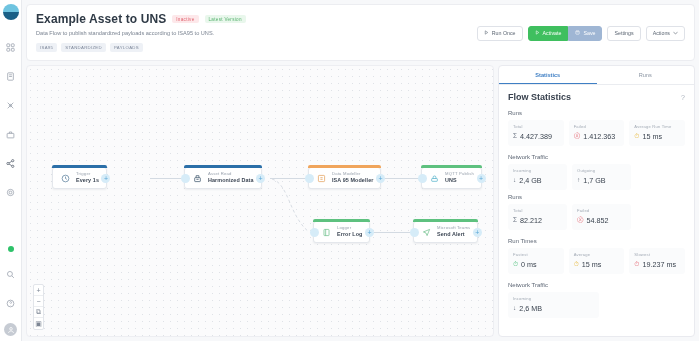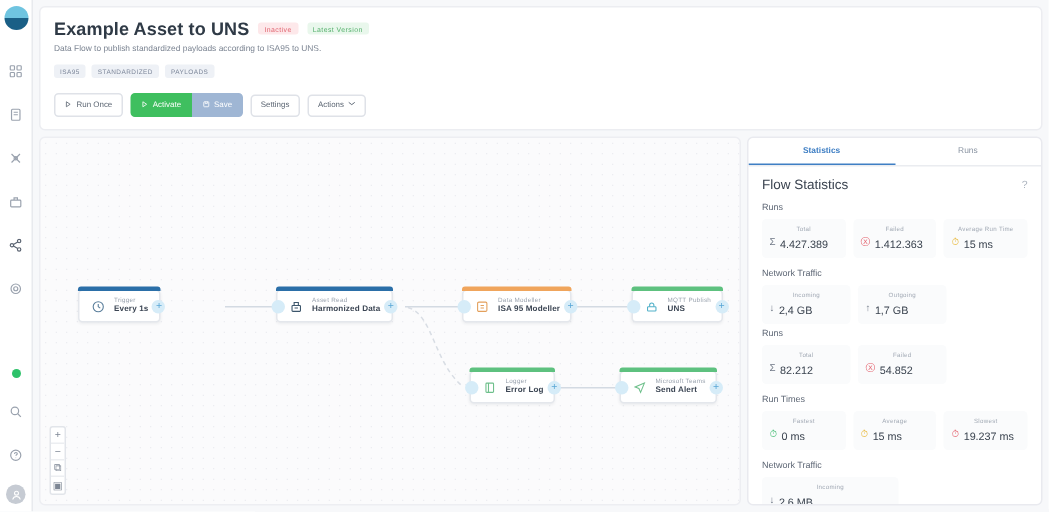--- a/index.html
+++ b/index.html
@@ -33,21 +33,21 @@
   .avatar { width: 13px; height: 13px; border-radius: 50%; background:#c6cbd3;
     display:flex; align-items:center; justify-content:center; color:#fff; }
 
   
   .main { flex: 1; display: flex; flex-direction: column; min-width: 0; }
 
   
   .header {
     background:#fff; margin: 4px 4px 0 4px; border-radius: 4px;
     border: 1px solid #ecedf1; padding: 7px 9px 8px 9px;
-    display: flex; align-items: flex-start; gap: 8px; flex-direction: column;
+    display: flex; align-items: center; gap: 8px;
   }
   .h-left { flex: 1; min-width: 0; }
   .title-row { display:flex; align-items:center; gap: 6px; }
   .title { font-size: 12px; font-weight: 700; color: #2f3a46; letter-spacing:.1px; }
   .pill { font-size: 4.6px; padding: 1.5px 4px; border-radius: 2px; letter-spacing:.3px; }
   .pill.inactive { background:#fde8ea; color:#e0636f; }
   .pill.version  { background:#e9f7ec; color:#55b06c; }
   .subtitle { font-size: 5.6px; color: #7b8492; margin-top: 4px; }
   .tags { display:flex; gap: 4px; margin-top: 7px; }
   .tag { font-size: 4.3px; color:#7d879a; background:#eef1f6; border-radius:2px;
@@ -102,25 +102,25 @@
   
   .panel {
     width: 197px; flex: 0 0 197px; background:#fff; border:1px solid #e9eaef;
     border-radius:4px; display:flex; flex-direction:column; overflow:hidden;
   }
   .tabs { display:flex; border-bottom:1px solid #eaecf0; }
   .tab { flex:1; text-align:center; font-size:5.6px; color:#8a94a2; padding:6px 0 5px; }
   .tab.active { color:#3f7fc4; border-bottom:1.5px solid #3f7fc4; font-weight:600; }
   .panel-body { padding: 7px 9px 4px 9px; overflow:hidden; }
   .panel-head { display:flex; align-items:center; justify-content:space-between; }
-  .panel-title { font-size:9px; font-weight:400; color:#39424f; }
+  .panel-title { font-size:9px; font-weight:700; color:#39424f; }
   .qmark { font-size:7px; color:#aab2bd; }
   .sec { font-size:6px; color:#5e6775; margin:8px 0 4px; }
   .sec.big { font-size:7.5px; font-weight:700; color:#39424f; margin-top:10px; }
-  .cards { display:flex; gap:5px;text-align:center; }
+  .cards { display:flex; gap:5px; }
   .card { background:#fafbfc; border-radius:3px; padding:4px 5px 5px; flex:1; min-width:0; }
   .card-label { font-size:4.1px; color:#a2aab5; letter-spacing:.2px; margin-bottom:3px; }
   .card-val { font-size:7.2px; color:#3a434f; display:flex; align-items:center; gap:3px; font-weight:500; }
   .card-val .ci { font-size:6.5px; line-height:1; }
   .c-red { color:#e4646f; } .c-yellow { color:#e8b93c; } .c-green { color:#45bd74; }
   .c-grey { color:#6d7684; }
 </style>
 </head>
 <body>
 

